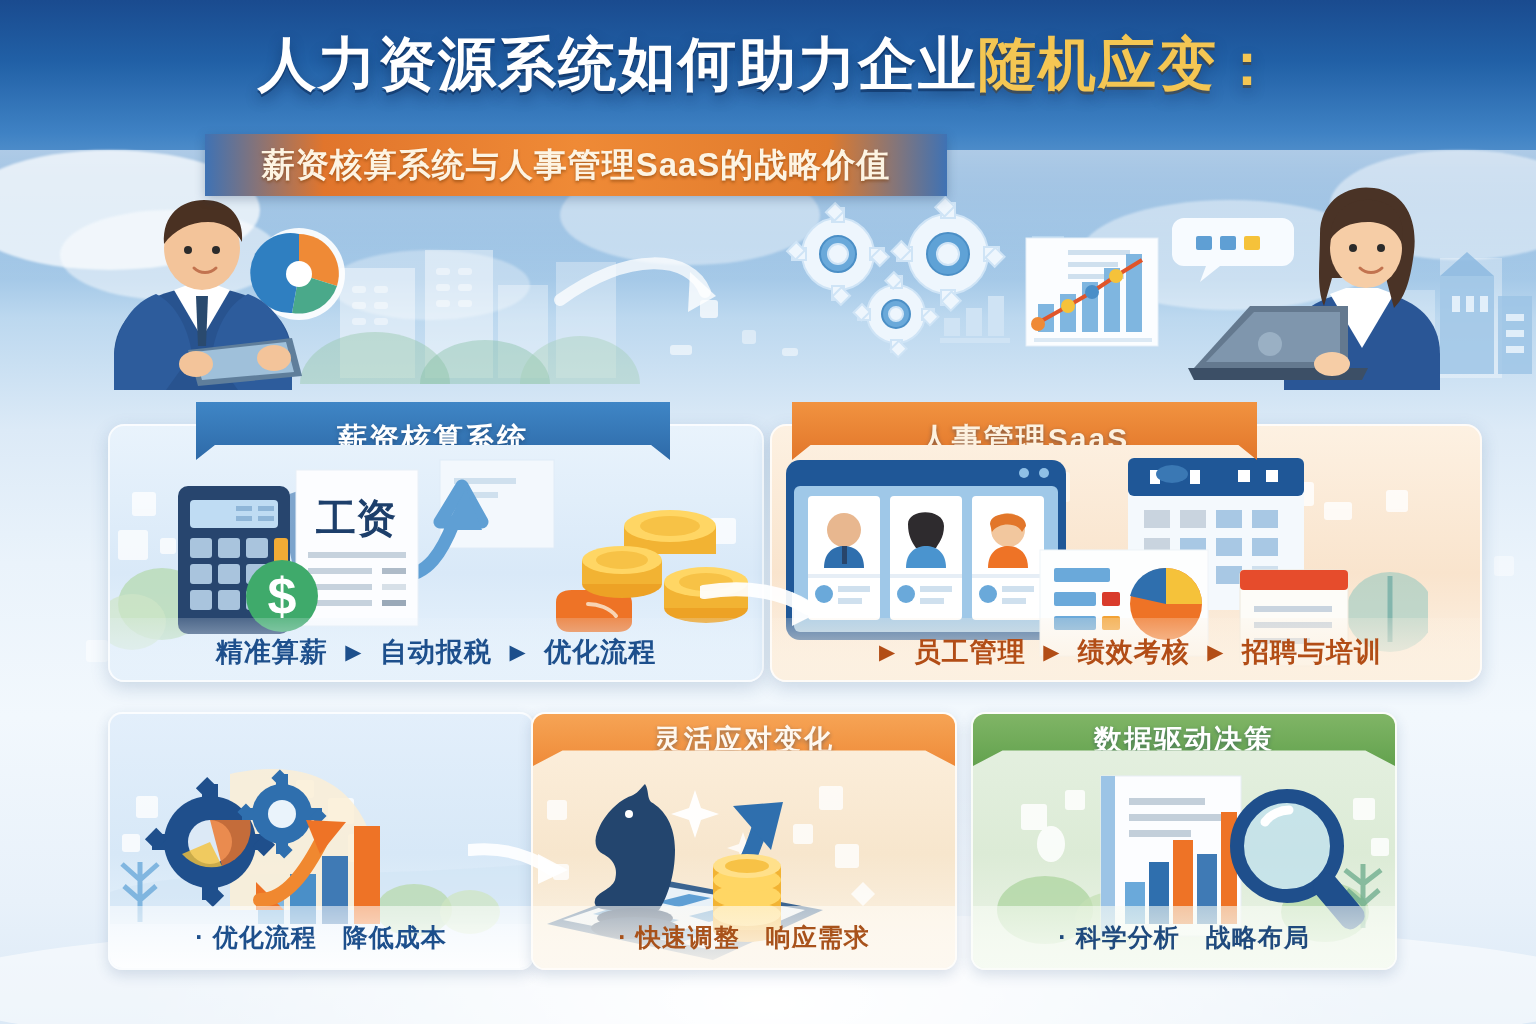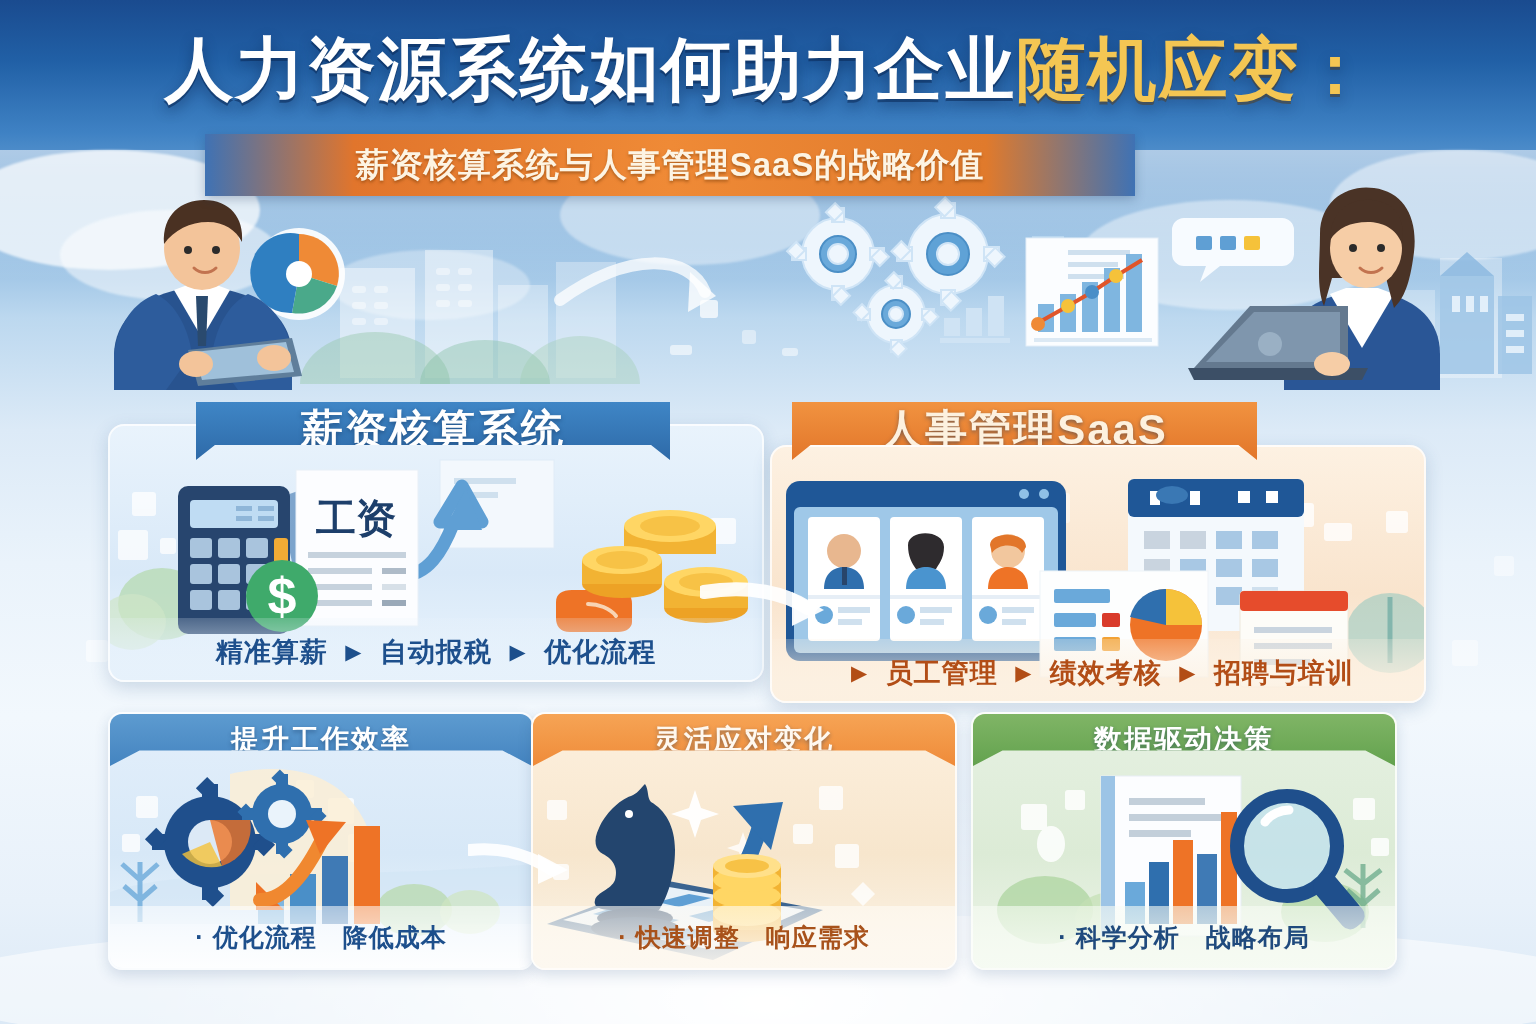--- a/index.html
+++ b/index.html
@@ -25,29 +25,29 @@
     position: absolute; left: 0; right: 0;
     background: linear-gradient(180deg, rgba(255,255,255,.55), rgba(255,255,255,0));
   }
   .skyline { position: absolute; background: rgba(255,255,255,.42); }
   .hill { position: absolute; border-radius: 50% 50% 0 0 / 100% 100% 0 0; }
   .sq { position: absolute; background: rgba(255,255,255,.72); border-radius: 3px; }
 
   
   .title-wrap { position: absolute; top: 34px; left: 0; right: 0; text-align: center; z-index: 6; }
   .main-title {
-    font-size: 69px; font-weight: 700; letter-spacing: 2px; line-height: 1.05;
+    font-size: 58px; font-weight: 700; letter-spacing: 2px; line-height: 1.05;
     color: #ffffff;
     text-shadow: 0 3px 0 rgba(10,40,85,.55), 0 6px 14px rgba(8,30,70,.45);
     white-space: nowrap;
   }
   .main-title .hl { color: #f4c653; text-shadow: 0 3px 0 rgba(90,55,8,.45), 0 6px 14px rgba(8,30,70,.35); }
 
   .subtitle-band {
-    position: absolute; top: 134px; left: 205px; width: 930px; height: 62px; z-index: 6;
+    position: absolute; top: 134px; left: 205px; width: 742px; height: 62px; z-index: 6;
     background: linear-gradient(90deg, #3f72b4 0%, #e1752c 16%, #ef8a36 50%, #e07a2c 84%, #3f72b4 100%);
     display: flex; align-items: center; justify-content: center;
     box-shadow: 0 3px 10px rgba(20,50,90,.28);
     text-align: right;
   }
   .subtitle-band .txt {
     font-size: 33px; font-weight: 700; color: #fdf4e3; letter-spacing: 1px;
     text-shadow: 0 2px 3px rgba(120,60,10,.55); white-space: nowrap;
   }
 
@@ -57,22 +57,22 @@
   
   .card {
     position: absolute; border-radius: 16px; overflow: hidden; z-index: 5;
     box-shadow: 0 6px 18px rgba(30,70,120,.18);
     border: 2px solid rgba(255,255,255,.75);
   }
   .card-blue  { background: linear-gradient(180deg,#e9f3fc 0%, #d9e9f8 58%, #eaf4fd 100%); }
   .card-orange{ background: linear-gradient(180deg,#fdf1e2 0%, #f9e4cd 58%, #fdf3e7 100%); }
 
   .ribbon {
-    position: absolute; top: -2px; height: 58px; display: flex; align-items: flex-start; justify-content: center;
-    z-index: 7; color: #fff; font-size: 42px; font-weight: 700; letter-spacing: 2px;
+    position: absolute; top: -2px; height: 58px; display: flex; align-items: flex-end; justify-content: center;
+    z-index: 7; color: #fff; font-size: 30px; font-weight: 700; letter-spacing: 2px;
     text-shadow: 0 2px 4px rgba(20,50,90,.5);
     clip-path: polygon(0 0, 100% 0, 100% 100%, 96% 74%, 4% 74%, 0 100%);
     box-shadow: 0 4px 10px rgba(25,60,110,.22);
   }
   .ribbon-blue { background: linear-gradient(180deg,#3f86c6,#2e6aa8); }
   .ribbon-orange { background: linear-gradient(180deg,#f19340,#e2762a); color: #fdf1df; }
 
   .bullets {
     position: absolute; bottom: 10px; left: 0; right: 0; text-align: center;
     font-size: 27px; font-weight: 700; letter-spacing: 1px; white-space: nowrap;
@@ -420,21 +420,21 @@
       <span class="arw">▶</span>
       <span>自动报税</span>
       <span class="arw">▶</span>
       <span>优化流程</span>
     </div>
   </div>
   <div class="ribbon ribbon-blue" style="left:196px;width:474px;top:402px;">
     <span>薪资核算系统</span>
   </div>
 
-  <div class="card card-orange" style="left:770px;top:445px;width:656px;height:258px;">
+  <div class="card card-orange" style="left:770px;top:424px;width:712px;height:258px;">
     <svg style="position:absolute;inset:0;" width="656" height="258" viewBox="0 0 656 258">
       <g fill="#ffffff" opacity=".8">
         <rect x="478" y="42" width="22" height="22" rx="3"></rect>
           <rect x="508" y="56" width="34" height="24" rx="3"></rect>
         <rect x="552" y="76" width="28" height="18" rx="3"></rect>
           <rect x="614" y="64" width="22" height="22" rx="3"></rect>
         <rect x="270" y="46" width="28" height="30" rx="3" opacity=".6"></rect>
         <rect x="244" y="66" width="18" height="18" rx="3" opacity=".6"></rect>
       </g>
       <g>
@@ -594,23 +594,20 @@
         <rect x="212" y="142" width="26" height="68" fill="#3f7ab5"></rect>
         <rect x="244" y="112" width="26" height="98" fill="#ee7326"></rect>
       </g>
       <g>
         <path d="M146 168 L146 196 L174 196" fill="#ee7326"></path>
         <path d="M150 186 C176 186 196 158 214 122" stroke="#f08830" stroke-width="14" fill="none" stroke-linecap="round"></path>
         <path d="M196 106 L236 108 L210 140 Z" fill="#ee7326"></path>
       </g>
     </svg>
     <div class="bcap-strip"></div>
-    <div class="bribbon br-blue">
-      <span>提升工作效率</span>
-    </div>
     <div class="bcaption blue">· 优化流程　降低成本</div>
   </div>
 
   <div class="bcard b2">
     <svg style="position:absolute;inset:0;" width="426" height="258" viewBox="0 0 426 258">
       <rect x="0" y="0" width="426" height="258" fill="none"></rect>
       <path d="M0 60 H426 V258 H0 Z" fill="url(#og)" opacity="0"></path>
       <defs>
         <linearGradient id="og" x1="0" y1="0" x2="1" y2="1">
           <stop offset="0" stop-color="#fbe3bf"></stop>

